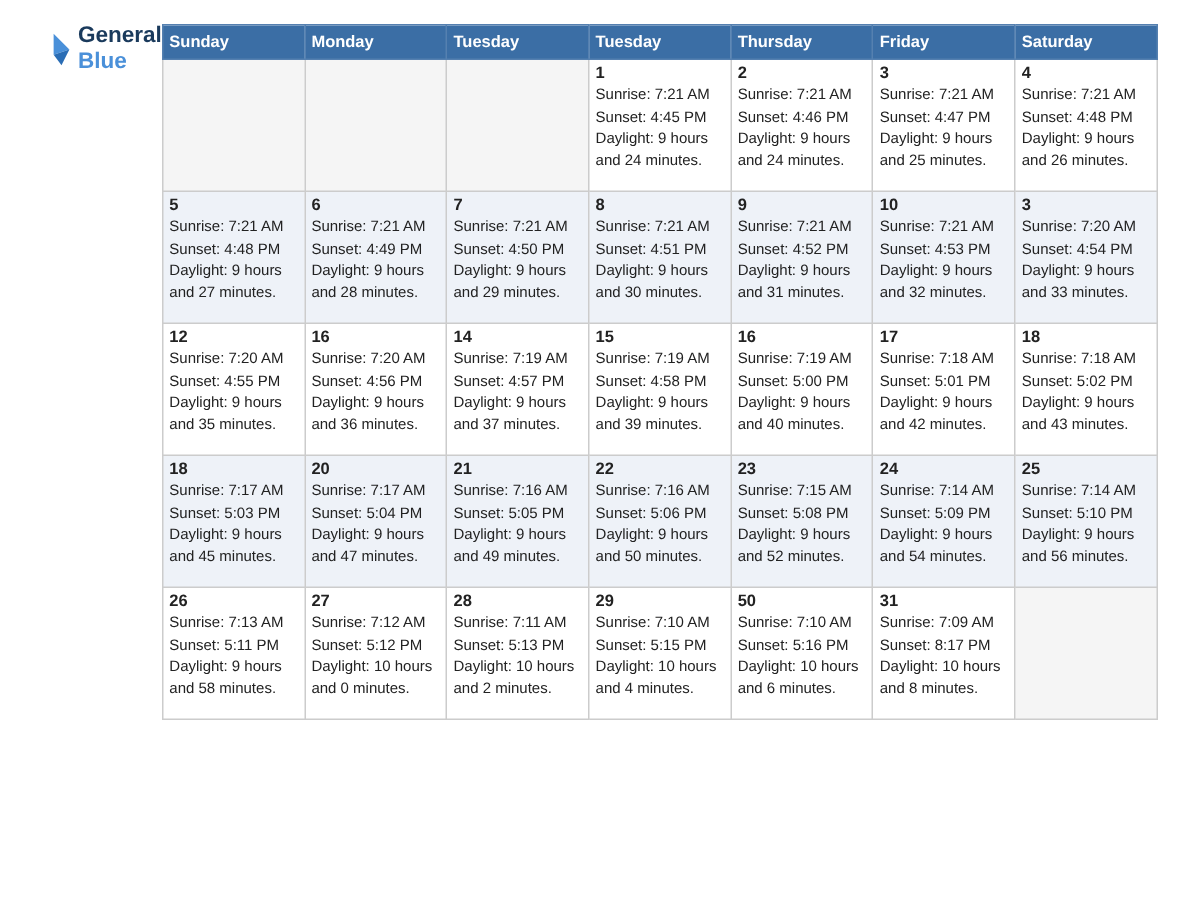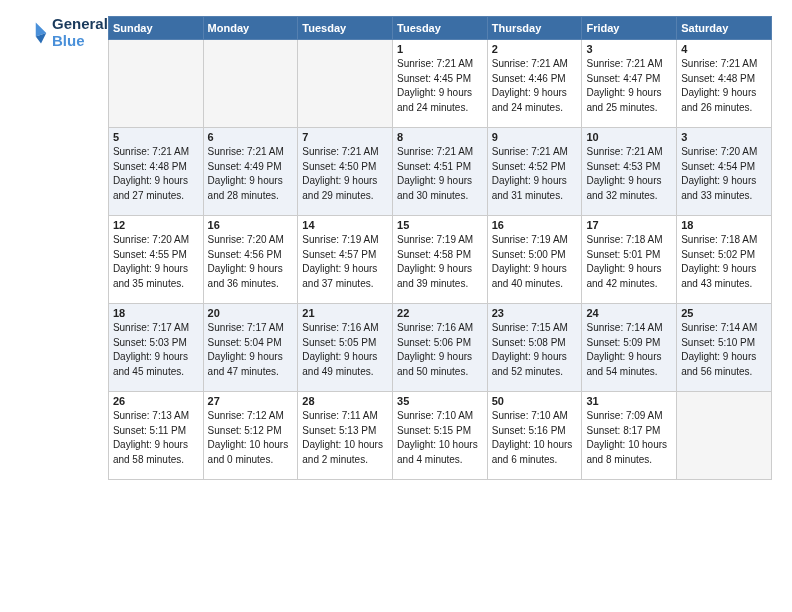--- a/index.html
+++ b/index.html
@@ -339,21 +339,21 @@
 and 0 minutes.</div>
           </td>
           <td>
             <span class="day-number">28</span>
             <div class="day-info" style="white-space: pre-line;">Sunrise: 7:11 AM
 Sunset: 5:13 PM
 Daylight: 10 hours
 and 2 minutes.</div>
           </td>
           <td>
-            <span class="day-number">35</span>
+            <span class="day-number">29</span>
             <div class="day-info" style="white-space: pre-line;">Sunrise: 7:10 AM
 Sunset: 5:15 PM
 Daylight: 10 hours
 and 4 minutes.</div>
           </td>
           <td>
             <span class="day-number">50</span>
             <div class="day-info" style="white-space: pre-line;">Sunrise: 7:10 AM
 Sunset: 5:16 PM
 Daylight: 10 hours

